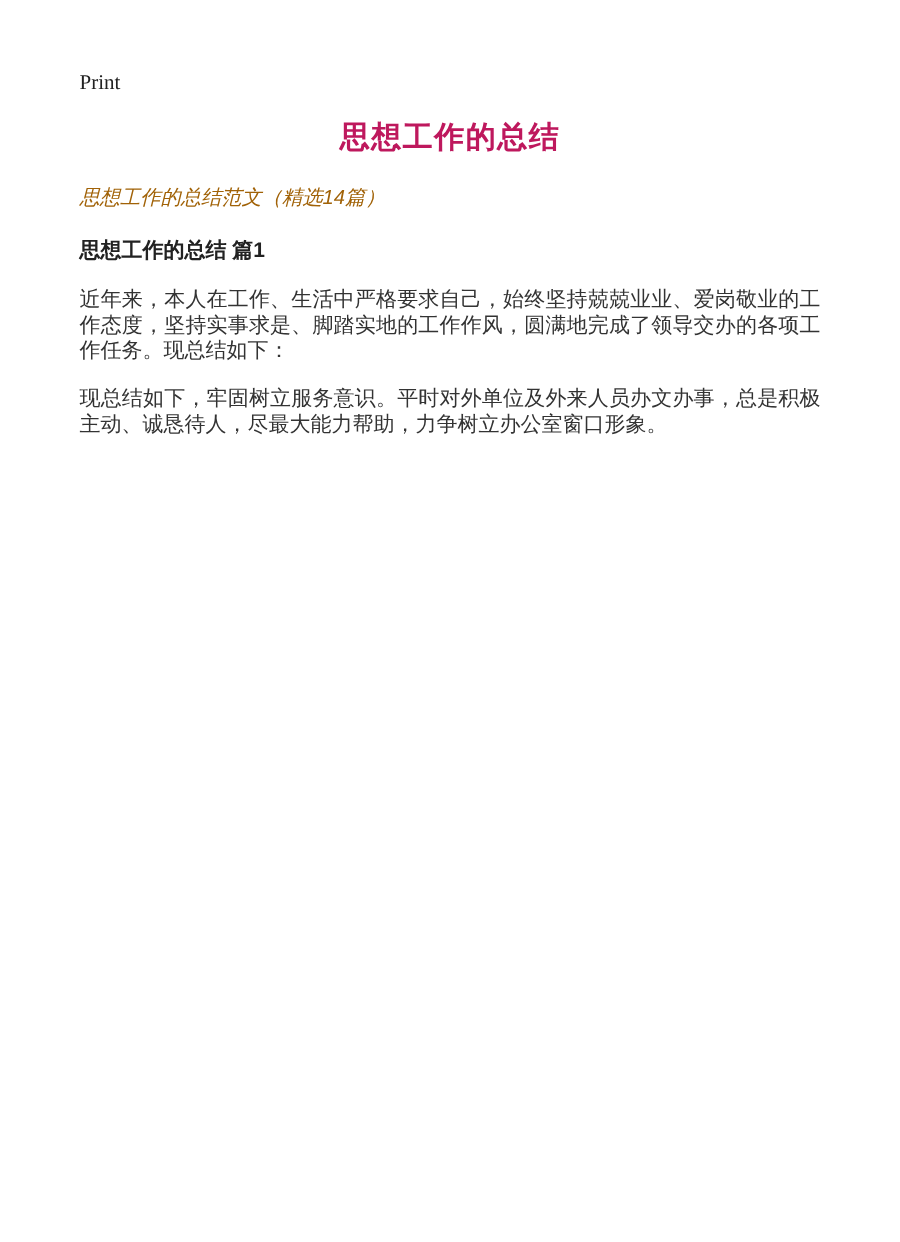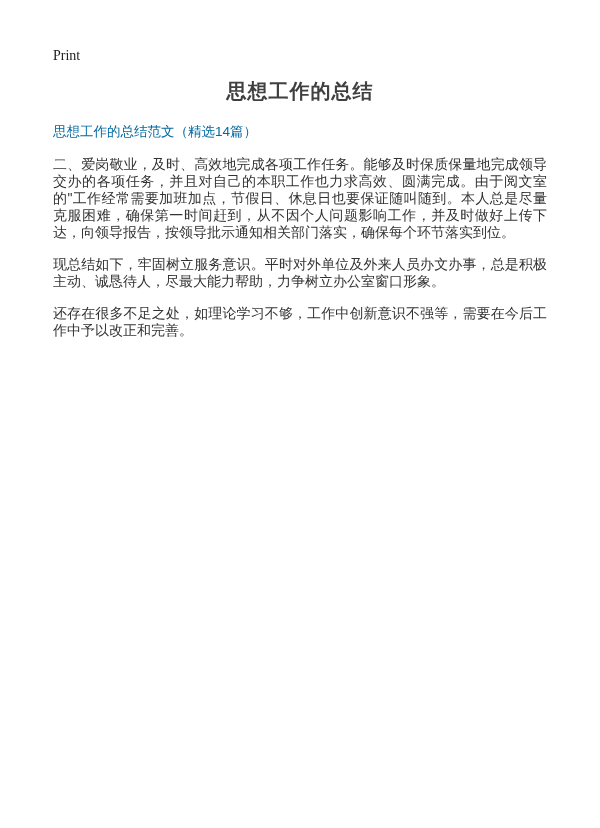--- a/index.html
+++ b/index.html
@@ -26,22 +26,23 @@
   .doc-title {
     text-align: center;
     font-size: 20px;
     font-weight: bold;
     color: #cc0000;
     margin-top: 14px;
     letter-spacing: 1px;
   }
   .doc-subtitle {
     font-size: 13.5px;
-    color: #0369a1;
+    color: #a16207;
     margin-top: 18px;
+    font-style: italic;
   }
   .para {
     font-size: 14px;
     line-height: 17px;
     color: #333333;
     text-align: justify;
     margin-top: 15px;
   }
   .section-heading {
     font-size: 14px;
@@ -50,25 +51,25 @@
     margin-top: 17px;
   }
 </style>
 </head>
 <body>
 
 <div class="page">
 
   <span class="print-label">Print</span>
 
-  <h1 class="doc-title" style="color: #404040;">思想工作的总结</h1>
+  <h1 class="doc-title" style="color: #be185d;">思想工作的总结</h1>
 
   <div class="doc-subtitle">思想工作的总结范文（精选14篇）</div>
 
 
+  <h2 class="section-heading">思想工作的总结 篇1</h2>
 
-  <p class="para">二、爱岗敬业，及时、高效地完成各项工作任务。能够及时保质保量地完成领导交办的各项任务，并且对自己的本职工作也力求高效、圆满完成。由于阅文室的"工作经常需要加班加点，节假日、休息日也要保证随叫随到。本人总是尽量克服困难，确保第一时间赶到，从不因个人问题影响工作，并及时做好上传下达，向领导报告，按领导批示通知相关部门落实，确保每个环节落实到位。</p>
+  <p class="para">近年来，本人在工作、生活中严格要求自己，始终坚持兢兢业业、爱岗敬业的工作态度，坚持实事求是、脚踏实地的工作作风，圆满地完成了领导交办的各项工作任务。现总结如下：</p>
   <p class="para">现总结如下，牢固树立服务意识。平时对外单位及外来人员办文办事，总是积极主动、诚恳待人，尽最大能力帮助，力争树立办公室窗口形象。</p>
-  <p class="para">还存在很多不足之处，如理论学习不够，工作中创新意识不强等，需要在今后工作中予以改正和完善。</p>
 
 
 
 </div>
 
 </body></html>

